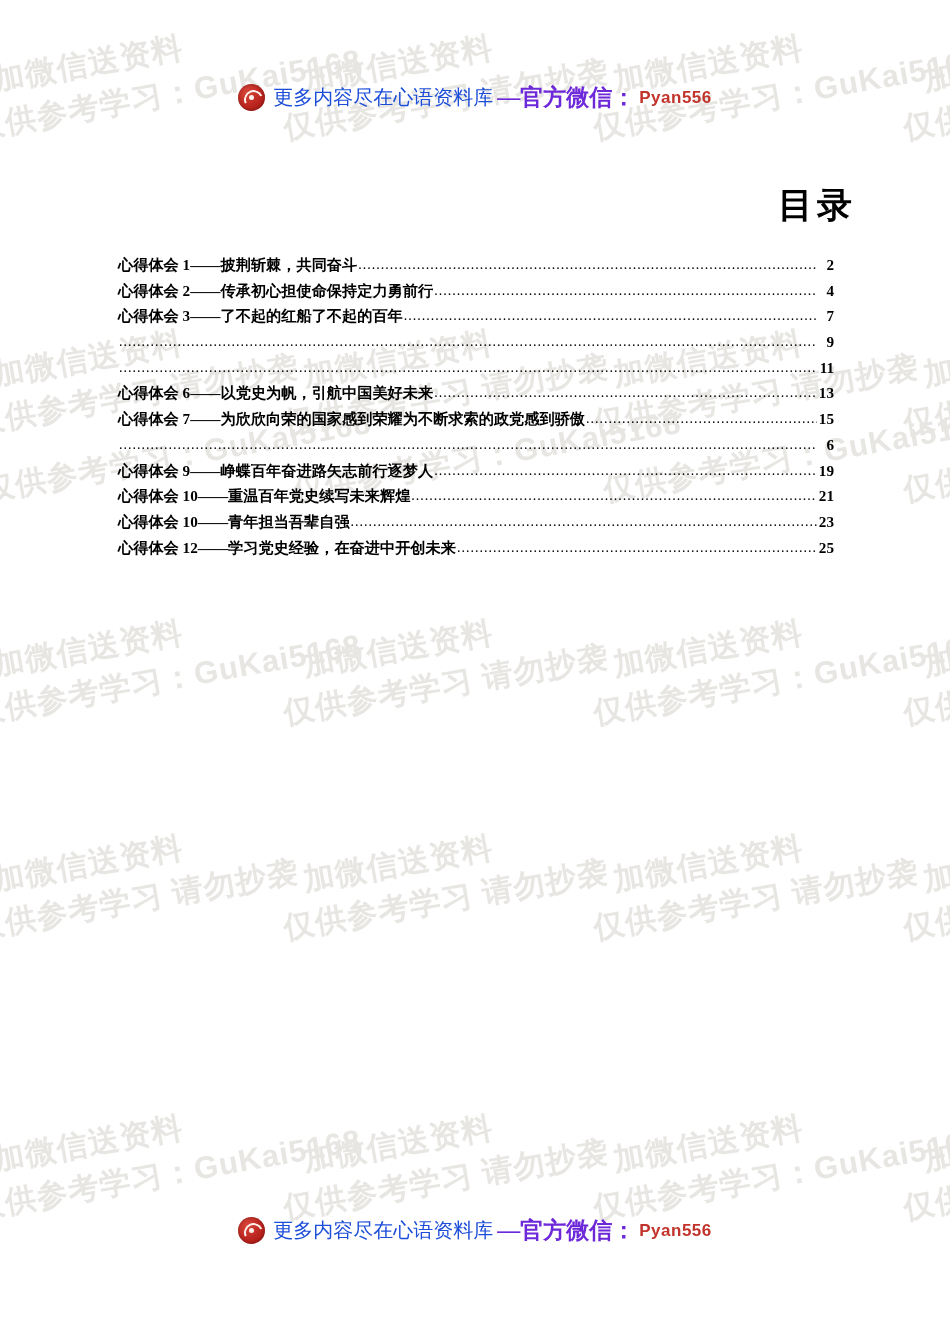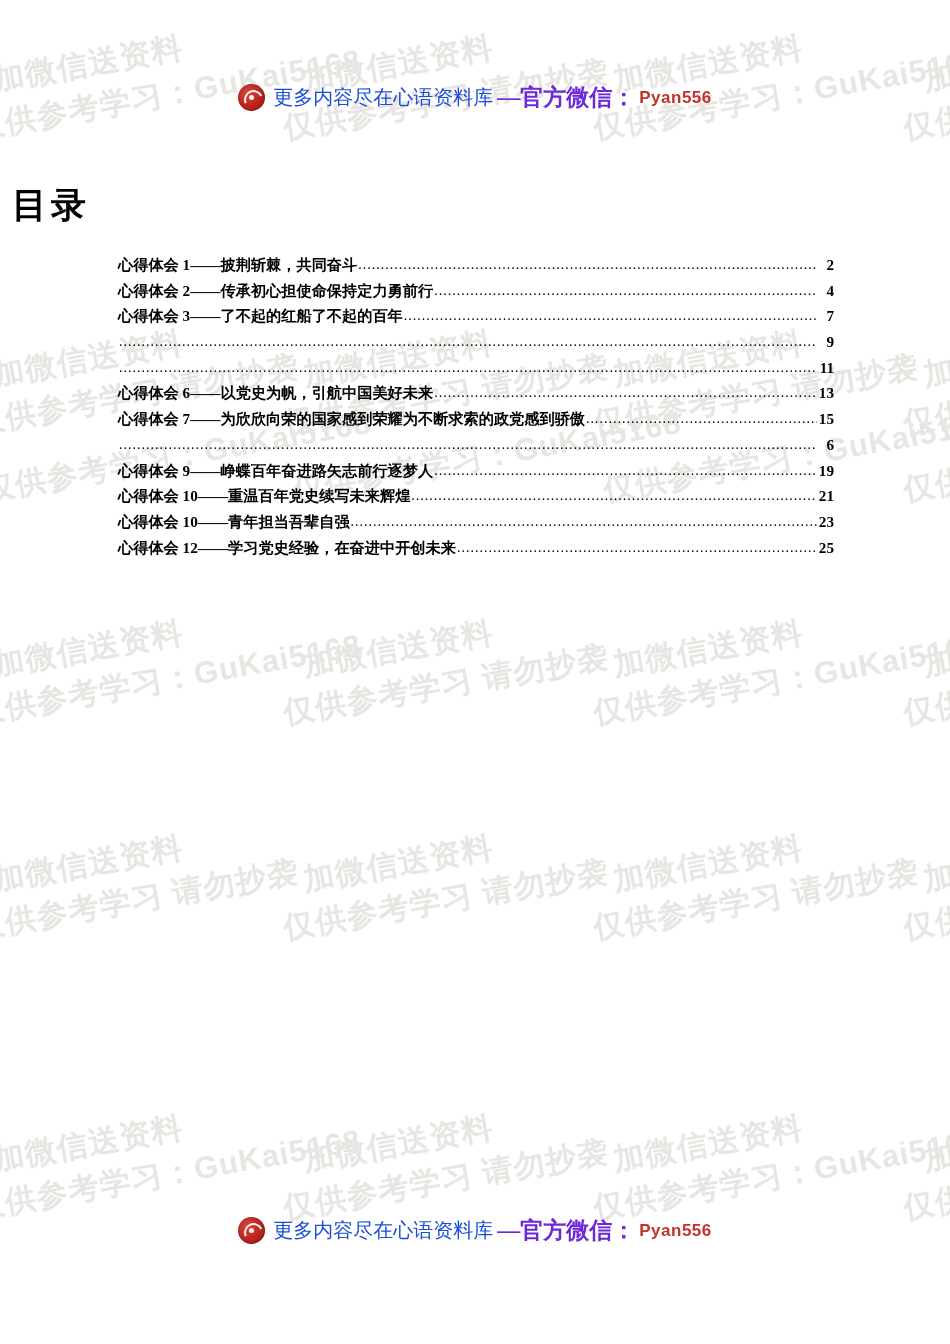--- a/index.html
+++ b/index.html
@@ -109,27 +109,26 @@
     font-size: 17px;
     color: #c2332b;
     letter-spacing: .5px;
   }
 
   .doc-title {
     position: absolute;
     top: 182px;
     left: 0;
     width: 856px;
-    text-align: left;
+    text-align: right;
     font-family: "Liberation Serif", serif;
     font-weight: 700;
     font-size: 35px;
     color: #000;
     letter-spacing: 4px;
-    padding-left: 12px;
   }
 
   .toc {
     position: absolute;
     top: 252px;
     left: 118px;
     width: 716px;
   }
   .toc-row {
     display: flex;

